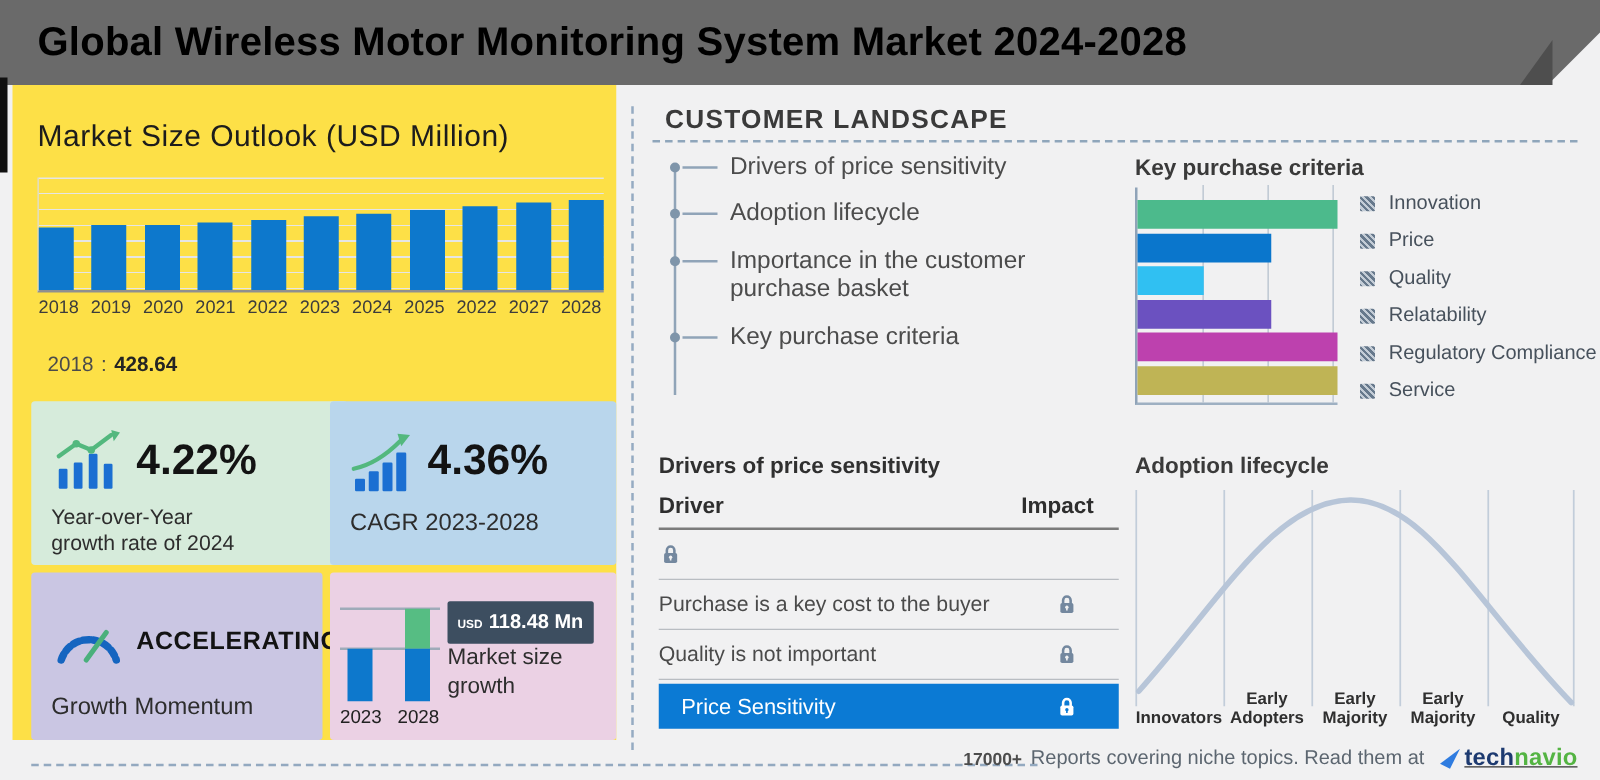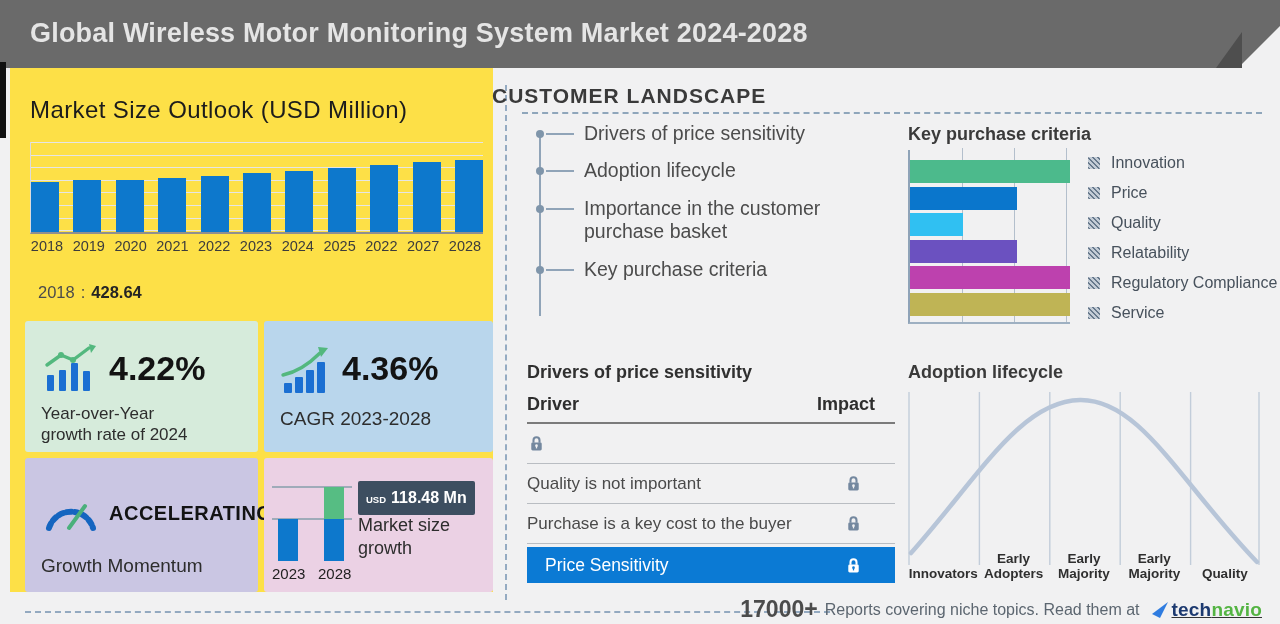--- a/index.html
+++ b/index.html
@@ -1,22 +1,22 @@
 <!DOCTYPE html>
 <html><head>
 <meta charset="utf-8">
 <style>
   html,body{margin:0;padding:0;background:#e8e8ea;}
   .canvas{position:relative;width:1280px;height:624px;background:#f1f1f2;overflow:hidden;
           font-family:"Liberation Sans",sans-serif;color:#333;}
 
   
   .header{position:absolute;left:0;top:0;width:1280px;height:68px;background:#6a6a6a;}
-  .header h1{margin:0;position:absolute;left:30px;top:0;line-height:66px;font-size:27px;
-             font-weight:600;color:#e5e5e5;letter-spacing:.2px;}
+  .header h1{margin:0;position:absolute;left:30px;top:0;line-height:66px;font-size:32px;
+             font-weight:600;color:#000000;letter-spacing:.2px;}
   .fold-cut{position:absolute;right:0;bottom:0;width:0;height:0;
             border-bottom:42px solid #f1f1f2;border-left:42px solid transparent;}
   .fold{position:absolute;right:38px;bottom:0;width:0;height:0;
         border-bottom:36px solid #4e4e4e;border-left:26px solid transparent;}
   .accent-stripe{position:absolute;left:0;top:62px;width:6px;height:76px;background:#101010;}
 
   
   .left-panel{position:absolute;left:10px;top:68px;width:483px;height:524px;background:#fde047;}
   .ms-title{position:absolute;left:20px;top:28px;font-size:24px;font-weight:400;color:#1c1c1c;letter-spacing:.4px;}
   .ms-plot{position:absolute;left:20px;top:74px;width:452px;height:90px;
@@ -24,21 +24,21 @@
            background:repeating-linear-gradient(to bottom,#e5e5e5 0 1px,transparent 1px 12.6px);
            display:flex;justify-content:space-between;align-items:flex-end;}
   .ms-bar{width:28px;background:#0d78cc;}
   .ms-labels{position:absolute;left:20px;top:170px;width:452px;display:flex;justify-content:space-between;}
   .ms-label{width:34px;text-align:center;font-size:14.5px;color:#3c3c3c;}
   .ms-note{position:absolute;left:28px;top:215px;font-size:16.5px;color:#4b4b4b;}
   .ms-note b{color:#242424;margin-left:4px;}
   .ms-note .sep{margin:0 2px 0 6px;}
 
   .card{position:absolute;border-radius:3px;}
-  .card-yoy{left:15px;top:253px;width:233px;height:131px;background:#d6ebdb;}
+  .card-yoy{left:15px;top:253px;width:233px;height:131px;background:#d6ebdb;padding-left:20px;}
   .card-cagr{left:254px;top:253px;width:229px;height:131px;background:#b9d6ec;}
   .card-momentum{left:15px;top:390px;width:233px;height:134px;background:#cac6e3;}
   .card-growth{left:254px;top:390px;width:229px;height:134px;background:#ebd1e4;}
   .big-val{position:absolute;font-size:34px;font-weight:bold;color:#131313;}
   .card-label{position:absolute;font-size:17px;color:#2d2d2d;line-height:1.25;}
   .card-label-lg{font-size:19px;}
   .accel-word{position:absolute;left:84px;top:44px;font-size:20px;font-weight:bold;color:#131313;letter-spacing:.5px;}
 
   
   .mg-line{position:absolute;width:80px;height:2px;background:#9fabb9;}
@@ -48,21 +48,21 @@
             padding:8px 8px;display:flex;align-items:baseline;gap:5px;}
   .mg-badge .cur{font-size:9.5px;font-weight:bold;}
   .mg-badge .amt{font-size:16px;font-weight:bold;}
 
   
   .vsep{position:absolute;left:505px;top:85px;height:515px;border-left:2px dashed #95abc2;}
   .cl-hr{position:absolute;left:522px;top:112px;width:740px;border-top:2px dashed #8fa6bb;}
   .footer-hr{position:absolute;left:25px;top:611px;width:805px;border-top:2px dashed #93a9c0;}
 
   
-  .cl-title{position:absolute;left:492px;top:84px;font-size:21px;font-weight:bold;color:#3a3a3a;letter-spacing:1px;}
+  .cl-title{position:absolute;left:532px;top:84px;font-size:21px;font-weight:bold;color:#3a3a3a;letter-spacing:1px;}
   .cl-list{position:absolute;left:540px;top:122px;width:330px;}
   .cl-vline{position:absolute;left:-1px;top:12px;width:2px;height:182px;background:#90a4b8;}
   .cl-item{position:relative;padding-left:44px;margin-bottom:14px;font-size:19.5px;color:#4c4c4c;line-height:1.2;}
   .cl-item::before{content:"";position:absolute;left:-4px;top:8px;width:8px;height:8px;border-radius:50%;background:#7f95aa;}
   .cl-item::after{content:"";position:absolute;left:6px;top:11px;width:28px;height:2px;background:#90a4b8;}
 
   
   .dps-title{position:absolute;left:527px;top:362px;font-size:18px;font-weight:bold;color:#303030;}
   .dps-table{position:absolute;left:527px;top:394px;width:368px;}
   .dps-head{display:flex;justify-content:space-between;align-items:center;padding:0 20px 7px 0;
@@ -91,21 +91,21 @@
 
   
   .al-title{position:absolute;left:908px;top:362px;font-size:18px;font-weight:bold;color:#3a3a3a;}
   .al-chart{position:absolute;left:908px;top:390px;width:352px;height:192px;}
   .al-stages{position:absolute;left:0;top:148px;width:352px;height:44px;display:flex;}
   .al-stage{width:70.4px;display:flex;flex-direction:column;justify-content:flex-end;align-items:center;
             text-align:center;font-size:13.5px;font-weight:bold;color:#2f2f2f;line-height:1.15;}
 
   
   .footer{position:absolute;right:18px;top:596px;display:flex;align-items:center;gap:7px;}
-  .footer .count{font-size:23px;font-weight:bold;color:#4c4c4c;}
+  .footer .count{font-size:14px;font-weight:bold;color:#4c4c4c;}
   .footer .ftext{font-size:16px;color:#5c6670;}
   .brand{display:flex;align-items:center;gap:3px;margin-left:4px;text-decoration:underline;}
   .brand .dark{font-size:19px;font-weight:bold;color:#1d3a70;letter-spacing:.2px;}
   .brand .green{font-size:19px;font-weight:bold;color:#54b443;margin-left:-3px;letter-spacing:.2px;}
 </style>
 </head>
 <body>
 
 <div class="canvas">
 
@@ -225,30 +225,30 @@
     <div id="dps-rows">
         <div class="dps-row">
           <svg class="lock" width="19" height="19" viewBox="0 0 24 24">
     <path d="M8.2 11V7.9a3.8 3.8 0 0 1 7.6 0V11" fill="none" stroke="currentColor" stroke-width="2.6"></path>
     <rect x="5.4" y="10.6" width="13.2" height="10.2" rx="1.8" fill="currentColor"></rect>
     <circle class="kh" cx="12" cy="14.8" r="1.7"></circle>
     <rect class="kh" x="11.2" y="14.8" width="1.6" height="3.4"></rect>
   </svg>
         </div>
         <div class="dps-row">
-          <span>Quality is not important</span>
+          <span>Purchase is a key cost to the buyer</span>
           <svg class="lock" width="19" height="19" viewBox="0 0 24 24">
     <path d="M8.2 11V7.9a3.8 3.8 0 0 1 7.6 0V11" fill="none" stroke="currentColor" stroke-width="2.6"></path>
     <rect x="5.4" y="10.6" width="13.2" height="10.2" rx="1.8" fill="currentColor"></rect>
     <circle class="kh" cx="12" cy="14.8" r="1.7"></circle>
     <rect class="kh" x="11.2" y="14.8" width="1.6" height="3.4"></rect>
   </svg>
         </div>
         <div class="dps-row">
-          <span>Purchase is a key cost to the buyer</span>
+          <span>Quality is not important</span>
           <svg class="lock" width="19" height="19" viewBox="0 0 24 24">
     <path d="M8.2 11V7.9a3.8 3.8 0 0 1 7.6 0V11" fill="none" stroke="currentColor" stroke-width="2.6"></path>
     <rect x="5.4" y="10.6" width="13.2" height="10.2" rx="1.8" fill="currentColor"></rect>
     <circle class="kh" cx="12" cy="14.8" r="1.7"></circle>
     <rect class="kh" x="11.2" y="14.8" width="1.6" height="3.4"></rect>
   </svg>
         </div>
       </div>
     <div class="dps-row-hl">
       <span>Price Sensitivity</span>

